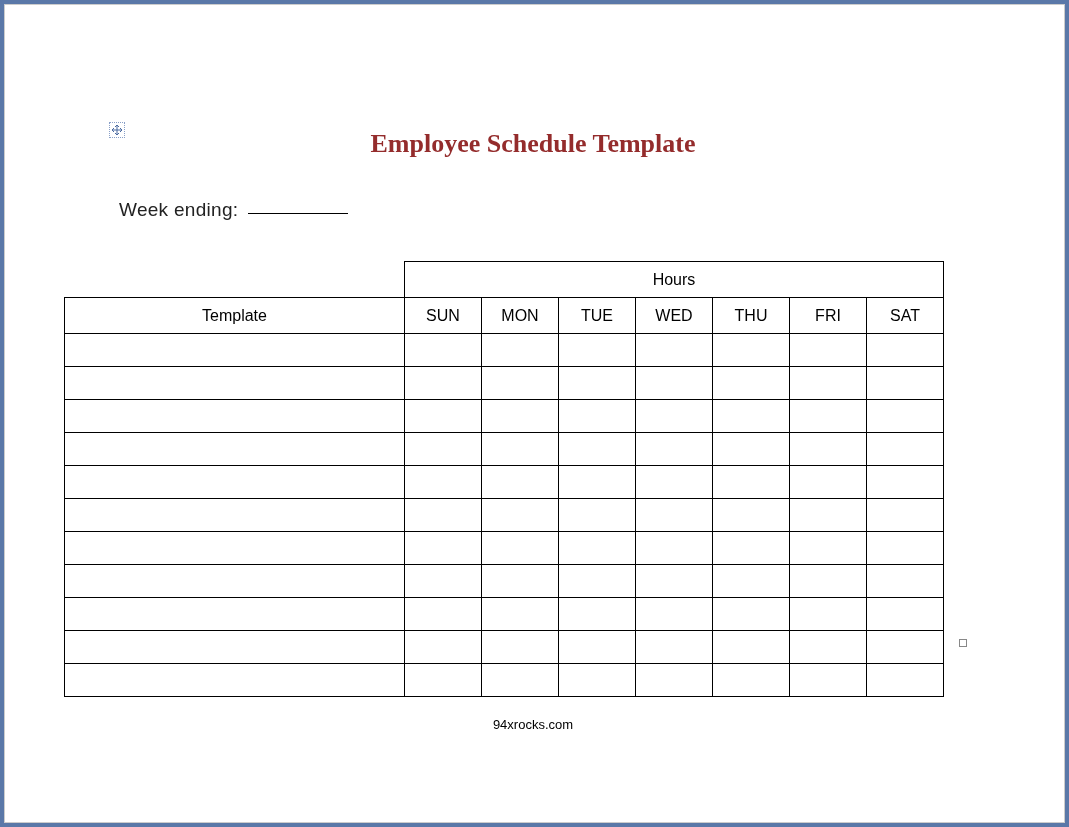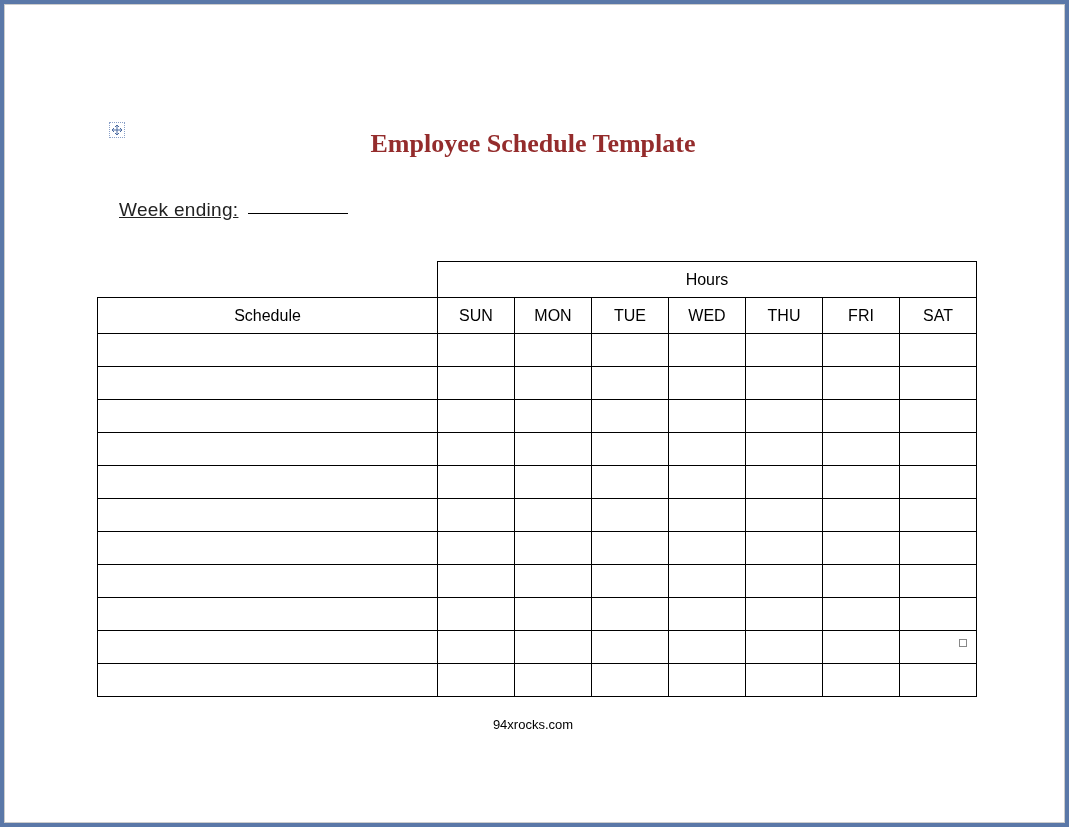--- a/index.html
+++ b/index.html
@@ -43,33 +43,32 @@
     font-size:26px;
     color:#942c2c;
     margin-top:55px;
   }
   .week-ending {
     margin-top:40px;
     margin-left:55px;
     font-size:19px;
     color:#222;
   }
-  .week-ending .label { letter-spacing:0.3px;text-decoration:underline; }
+  .week-ending .label { letter-spacing:0.3px; }
   .week-ending .line {
     display:inline-block;
     border-bottom:1.5px solid #000;
     width:100px;
     margin-left:4px;
     vertical-align:baseline;
     position:relative;
     top:-2px;
   }
   .sched {
     margin-top:40px;
-    margin-left:33px;
     border-collapse:collapse;
     table-layout:fixed;
   }
   .sched td, .sched th {
     border:1px solid #000;
     font-weight:normal;
     font-size:16px;
     text-align:center;
     vertical-align:middle;
     height:32px;
@@ -131,21 +130,21 @@
           <col class="day">
           <col class="day">
           <col class="day">
       </colgroup>
       <tbody id="sched-body">
           <tr class="hdr">
             <td class="no-border"></td>
             <td colspan="7">Hours</td>
           </tr>
           <tr class="hdr">
-            <td>Schedule</td>
+            <td>Template</td>
             <td>SUN</td>
             <td>MON</td>
             <td>TUE</td>
             <td>WED</td>
             <td>THU</td>
             <td>FRI</td>
             <td>SAT</td>
           </tr>
           <tr>
             <td>&nbsp;</td>

